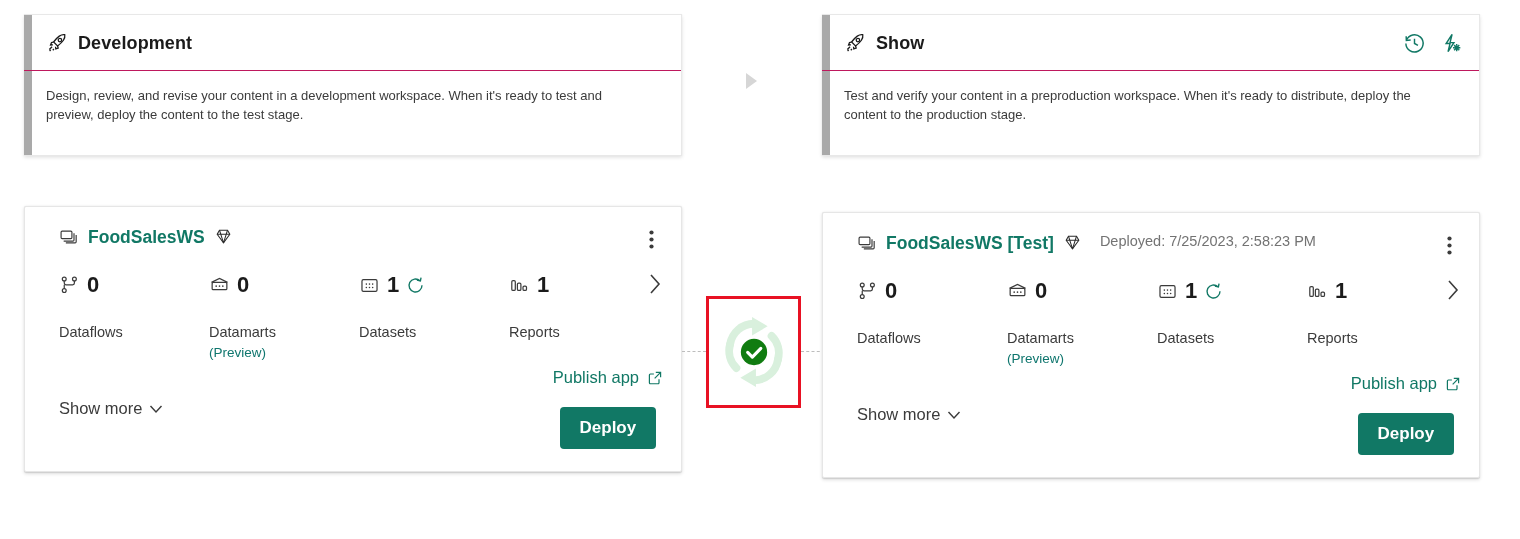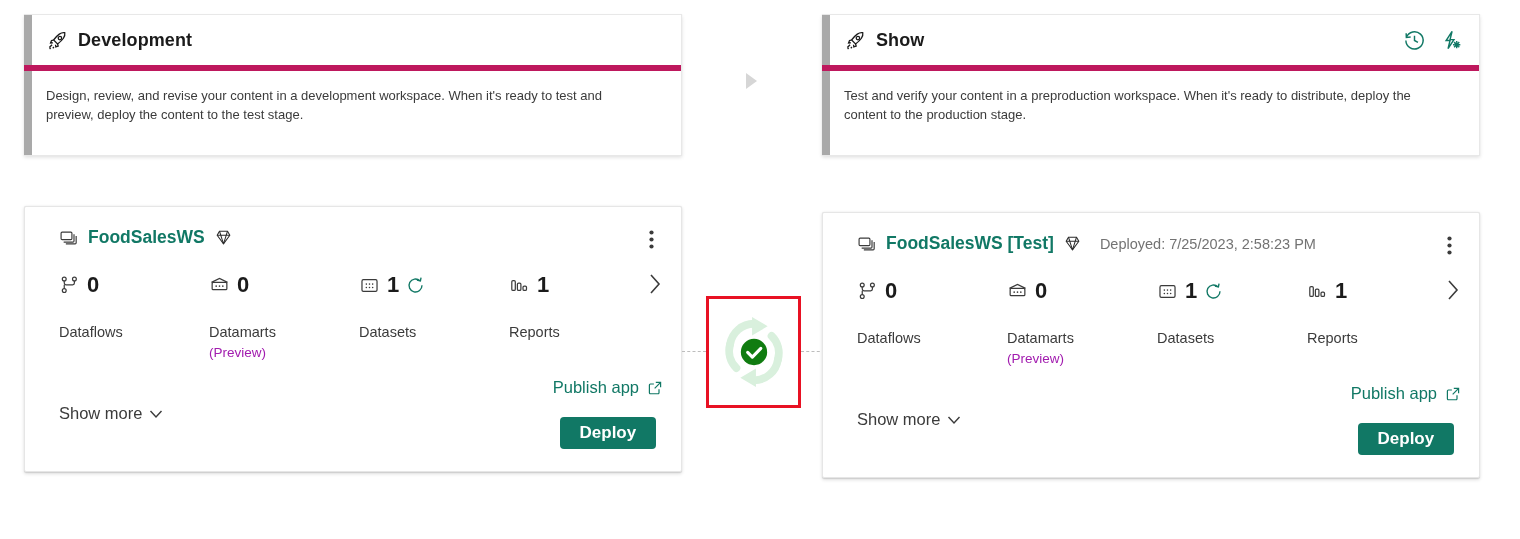--- a/index.html
+++ b/index.html
@@ -23,21 +23,21 @@
   }
   .stage-accent {
     position: absolute;
     left: 0; top: 0; bottom: 0;
     width: 8px;
     background: #a9a9a9;
   }
   .stage-head {
     display: flex; align-items: center; gap: 10px;
     padding: 14px 16px 13px 22px;
-    border-bottom: 6px solid #be185d;
+    border-bottom: 1px solid #be185d;
     position: relative;
     min-height: 56px;
   }
   .stage-title {
     font-size: 18px;
     font-weight: bold;
     color: #1b1b1b;
     letter-spacing: 0.1px;
   }
   .stage-head-actions {
@@ -56,21 +56,21 @@
   .ws-card {
     position: absolute;
     background: #ffffff;
     border: 1px solid #e6e6e6;
     border-radius: 2px;
     box-shadow: 0 1.6px 3.6px rgba(0,0,0,0.13), 0 0.3px 0.9px rgba(0,0,0,0.10);
     display: flex;
     flex-direction: column;
   }
   .ws-head {
-    display: flex; align-items: center;
+    display: flex; align-items: flex-start;
     padding: 20px 20px 0 34px;
     gap: 9px;
     position: relative;
   }
   .ws-name {
     font-size: 17.5px;
     font-weight: bold;
     color: #117865;
     cursor: pointer;
     white-space: nowrap;
@@ -108,21 +108,21 @@
     line-height: 1;
   }
   .item-label {
     font-size: 14.5px;
     color: #3b3b3b;
     margin-top: 22px;
     line-height: 1.45;
   }
   .item-sublabel {
     font-size: 13.5px;
-    color: #a21caf;
+    color: #0f766e;
     line-height: 1.45;
   }
   .ws-chevron {
     position: absolute;
     right: 18px;
     top: 24px;
     cursor: pointer;
   }
 
   .ws-foot {
@@ -148,21 +148,21 @@
     cursor: pointer;
   }
   .deploy-btn {
     background: #117865;
     color: #ffffff;
     font-size: 17px;
     font-weight: bold;
     border: none;
     border-radius: 4px;
     padding: 0 20px;
-    height: 32px;
+    height: 42px;
     cursor: pointer;
     font-family: "Liberation Sans", sans-serif;
     text-align: center;
   }
 
   
   .stage-arrow {
     position: absolute;
     width: 0; height: 0;
     border-left: 11px solid #d6d6d6;

